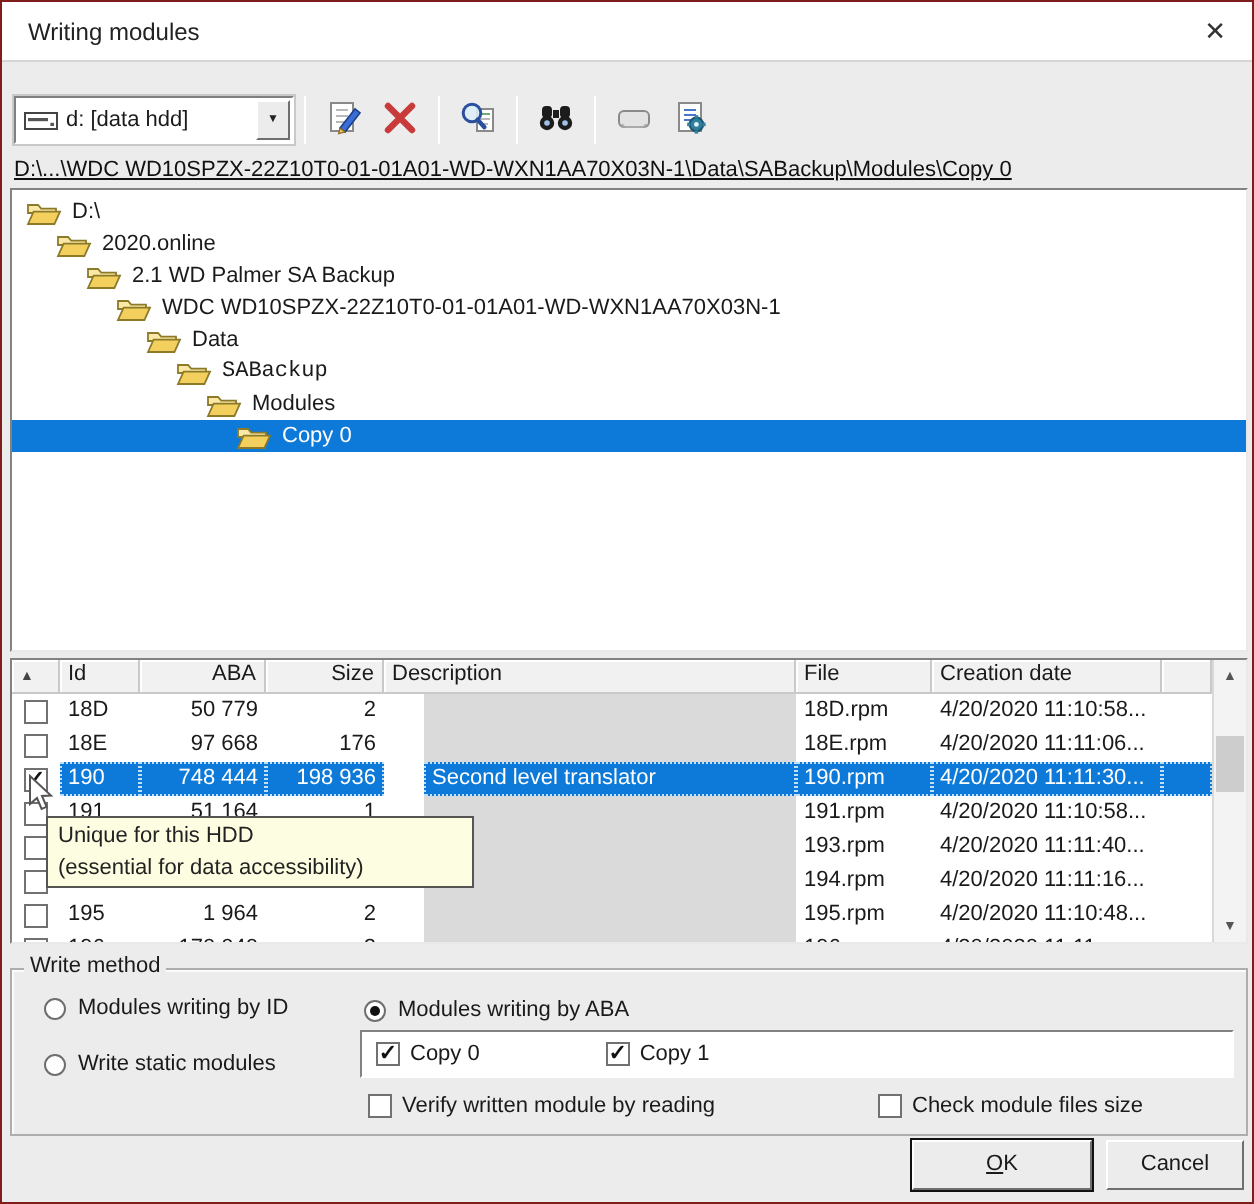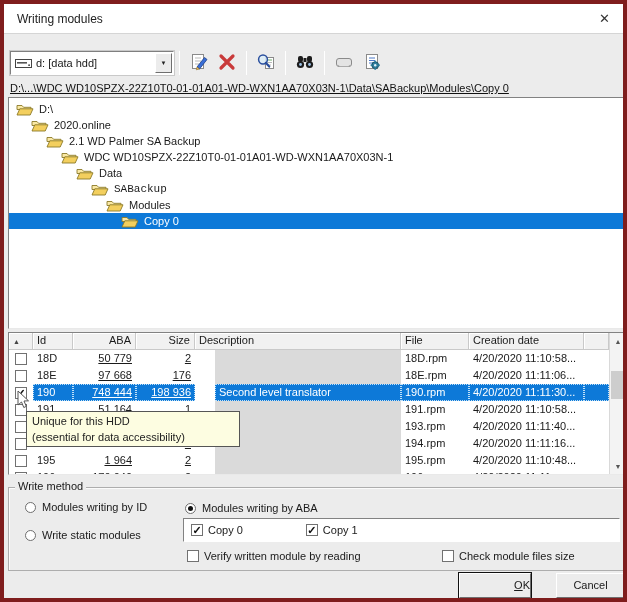--- a/index.html
+++ b/index.html
@@ -1,28 +1,28 @@
 <!DOCTYPE html>
 <html><head>
 <meta charset="utf-8">
 <style>
   * { margin:0; padding:0; box-sizing:border-box; }
   html,body { width:627px; height:602px; font-family:"Liberation Sans", sans-serif; }
   .dialog { position:relative; width:627px; height:602px; background:#ececec;
-            border:4px solid #7f1d1d; overflow:hidden; font-size:11px; color:#1a1a1a; }
+            border:1px solid #7f1d1d; overflow:hidden; font-size:11px; color:#1a1a1a; }
 
   
   .titlebar { position:absolute; top:0; left:0; right:0; height:30px; background:#ffffff;
               border-bottom:1px solid #d5d5d5; display:flex; align-items:center; }
   .title { margin-left:13px; font-size:12px; color:#222; }
   .close-x { position:absolute; right:13px; top:7px; font-size:13px; color:#333; cursor:pointer; }
 
   
   .toolbar { position:absolute; top:44px; left:6px; height:30px; display:flex; align-items:center; }
-  .combo { width:164px; height:24px; background:#fff; border:1px solid;
+  .combo { width:140px; height:24px; background:#fff; border:1px solid;
            border-color:#7f7f7f #fff #fff #7f7f7f; outline:1px solid #c9c9c9;
            display:flex; align-items:center; position:relative; }
   .combo .drive-ic { margin:0 4px 0 4px; display:flex; }
   .combo .combo-txt { flex:1; }
   .combo .dd-btn { width:17px; height:20px; margin-right:1px; background:#ececec;
                    border:1px solid; border-color:#fff #6f6f6f #6f6f6f #fff;
                    display:flex; align-items:center; justify-content:center; font-size:6px; color:#222; }
   .tsep { width:1px; height:24px; background:#bdbdbd; border-right:1px solid #fff; margin:0 5px; }
   .tbtn { width:28px; height:26px; display:flex; align-items:center; justify-content:center; cursor:pointer; }
 
@@ -42,21 +42,21 @@
                border:1px solid; border-color:#828282 #e9e9e9 #e9e9e9 #828282; overflow:hidden; }
   .tbl { position:absolute; left:0; top:0; right:17px; bottom:0; overflow:hidden; }
   .grid-row { display:grid; grid-template-columns:24px 40px 63px 59px 206px 68px 115px 1fr; }
   .hdr .hc { height:17px; line-height:15px; background:#f1f1f1; padding:0 4px;
              border-right:1px solid #c9c9c9; border-bottom:1px solid #c9c9c9;
              box-shadow:inset 1px 1px 0 #ffffff; overflow:hidden; white-space:nowrap; cursor:pointer; }
   .hc.num { text-align:right; }
   .hc .sort { font-size:7px; color:#444; }
   .row { height:17px; }
   .row .c { line-height:17px; padding:0 4px; overflow:hidden; white-space:nowrap; }
-  .row .c.num { text-align:right;text-decoration:underline; }
+  .row .c.num { text-align:right; }
   .row .c-desc { background:#dadada;margin-left:20px; }
   .row.sel .c:not(.c-check) { background:#0d79d8; color:#fff; outline:1px dotted #bfe0f8; outline-offset:-1px; }
   .c-check { display:flex; align-items:center; justify-content:center; }
   .cbx { width:12px; height:12px; background:#fff; border:1px solid #717171;
          display:flex; align-items:center; justify-content:center;
          font-size:11px; font-weight:bold; color:#111; line-height:10px; cursor:pointer; }
   
   .vscroll { position:absolute; top:0; right:0; bottom:0; width:17px; background:#f3f3f3;
              border-left:1px solid #d9d9d9; }
   .sbtn { position:absolute; left:0; width:16px; height:16px; display:flex; align-items:center;
@@ -84,21 +84,21 @@
             border:1px solid; border-color:#828282 #fff #fff #828282; display:flex; align-items:center; }
   .ckitem { display:flex; align-items:center; cursor:pointer; }
   .ckitem .cbx { margin-right:5px; }
   .copies .ckitem:nth-child(1){ margin-left:7px; } .copies .ckitem:nth-child(2){ margin-left:63px; }
   .opt1 { position:absolute; left:178px; top:62px; } .opt2 { position:absolute; left:402px; top:62px;padding-left:31px; }
 
   
   .btn { position:absolute; top:569px; height:25px; background:#ececec; text-align:center;
          border:1px solid; border-color:#fff #6f6f6f #6f6f6f #fff; cursor:pointer; }
   .btn .btn-label { display:block; line-height:22px; }
-  .btn-ok { left:455px; width:72px; outline:1px solid #111;text-align:right; }
+  .btn-ok { left:455px; width:90px; outline:1px solid #111; }
   .btn-ok .btn-label::first-letter { text-decoration:underline; }
   .btn-cancel { left:552px; width:69px; }
 </style>
 </head>
 <body>
 
 <div class="dialog">
 
   <div class="titlebar">
     <span class="title">Writing modules</span>

